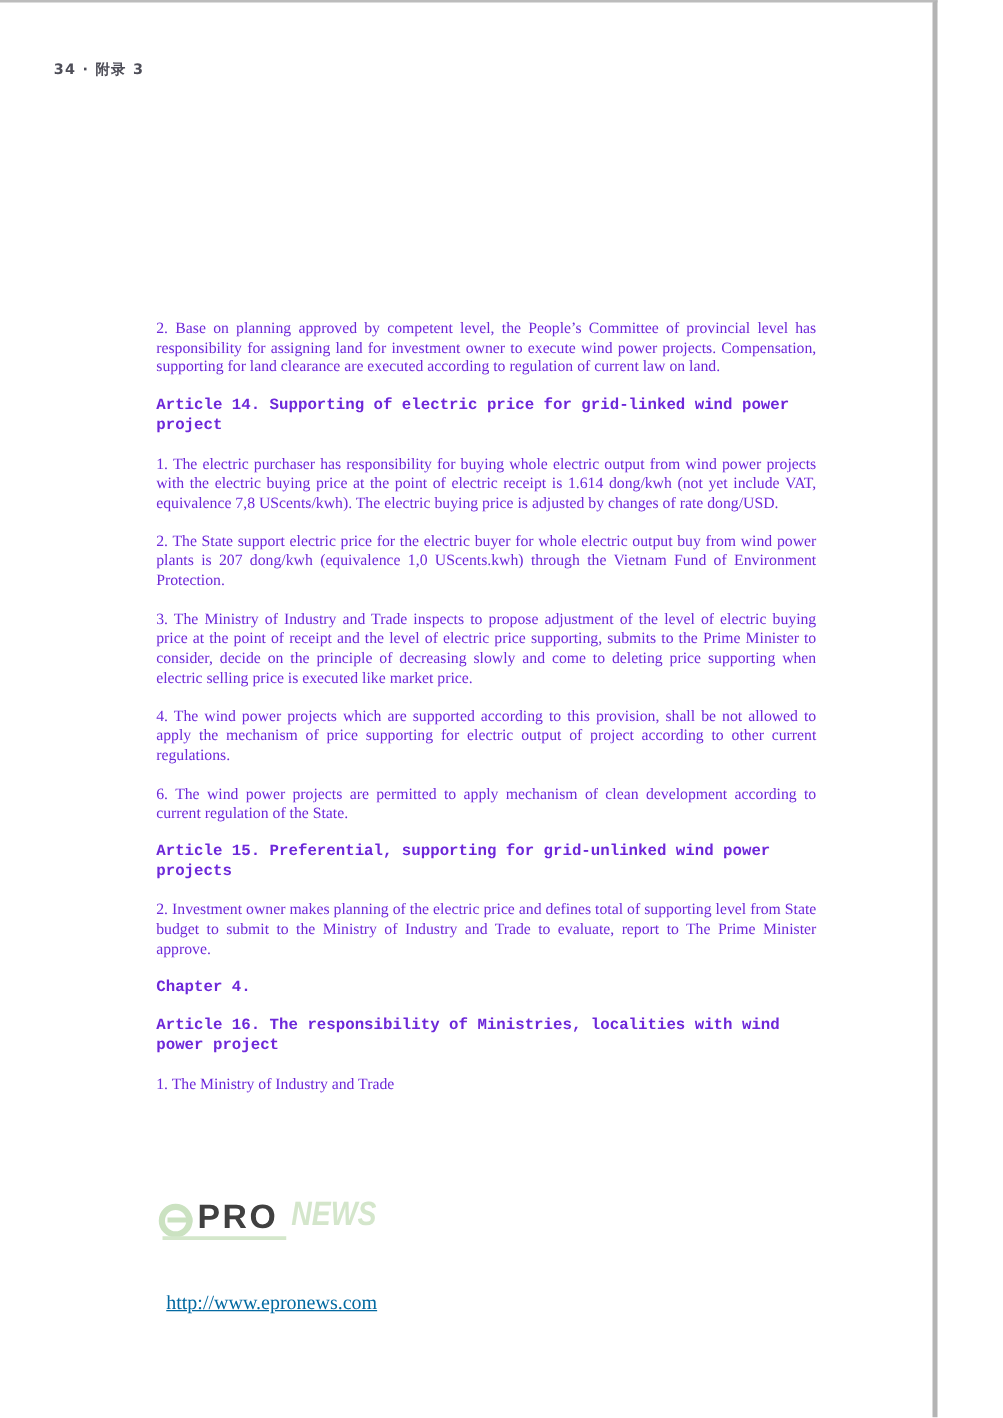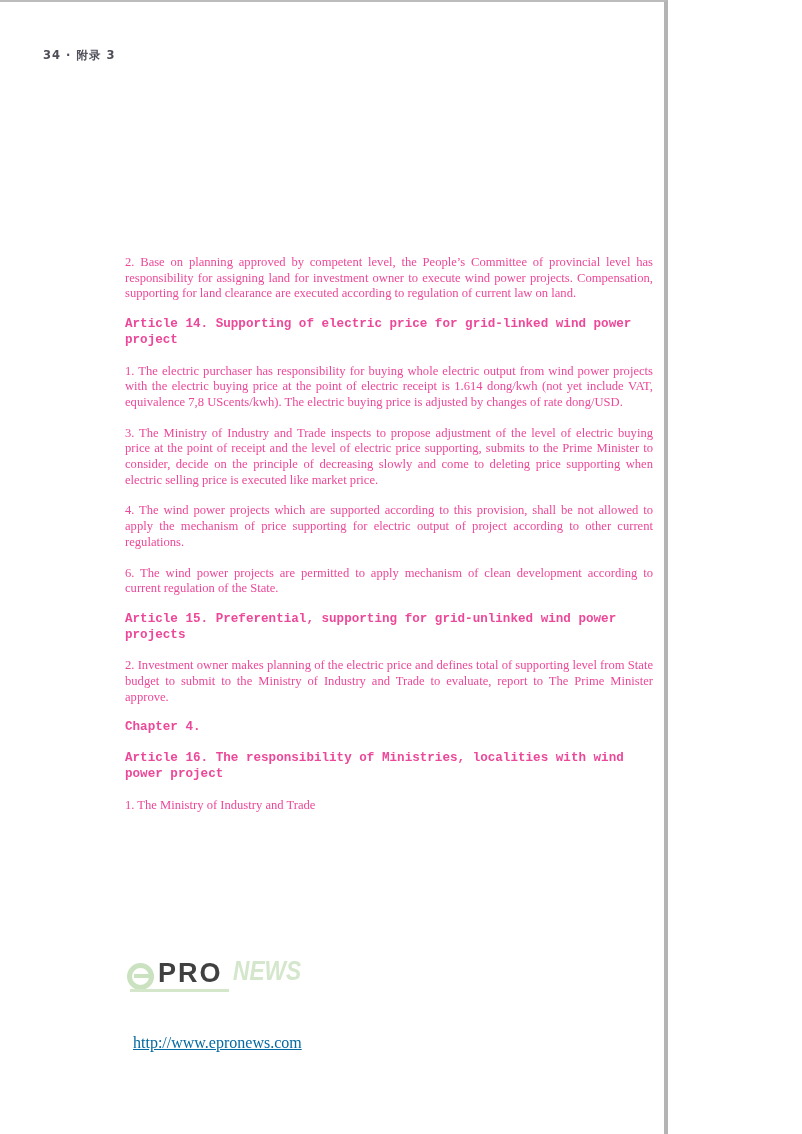--- a/index.html
+++ b/index.html
@@ -2,21 +2,21 @@
 <html><head>
 <meta charset="utf-8">
 <style>
   * { margin: 0; padding: 0; box-sizing: border-box; }
   html, body { background: #ffffff; }
   body { width: 802px; height: 1134px; position: relative; overflow: hidden; }
 
   .page {
     position: absolute;
     left: 0; top: 0;
-    width: 668px; height: 1134px;
+    width: 750px; height: 1134px;
     background: #ffffff;
     border-top: 2px solid #bcbcbc;
     border-right: 4px solid #b4b4b4;
   }
 
   .page-header {
     position: absolute;
     left: 43px; top: 46px;
     font-family: "DejaVu Sans", sans-serif;
     font-size: 11.5px;
@@ -26,21 +26,21 @@
     white-space: nowrap;
   }
 
   .body-text {
     position: absolute;
     left: 125px; top: 253px;
     width: 528px;
     font-family: "Liberation Serif", serif;
     font-size: 12.6px;
     line-height: 15.7px;
-    color: #ec4899;
+    color: #6d28d9;
   }
 
   .body-text .para {
     text-align: justify;
     margin: 0 0 15px 0;
   }
   .body-text .heading {
     font-weight: bold;
     margin: 0 0 15px 0;
     font-family: Liberation Mono, monospace;
@@ -115,20 +115,21 @@
 <body>
 
 <div class="page">
 
   <div class="page-header">34 · 附录 3</div>
 
   <div class="body-text">
     <p class="para">2. Base on planning approved by competent level, the People’s Committee of provincial level has responsibility for assigning land for investment owner to execute wind power projects. Compensation, supporting for land clearance are executed according to regulation of current law on land.</p>
     <p class="heading">Article 14. Supporting of electric price for grid-linked wind power project</p>
     <p class="para">1. The electric purchaser has responsibility for buying whole electric output from wind power projects with the electric buying price at the point of electric receipt is 1.614 dong/kwh (not yet include VAT, equivalence 7,8 UScents/kwh). The electric buying price is adjusted by changes of rate dong/USD.</p>
+    <p class="para">2. The State support electric price for the electric buyer for whole electric output buy from wind power plants is 207 dong/kwh (equivalence 1,0 UScents.kwh) through the Vietnam Fund of Environment Protection.</p>
     <p class="para">3. The Ministry of Industry and Trade inspects to propose adjustment of the level of electric buying price at the point of receipt and the level of electric price supporting, submits to the Prime Minister to consider, decide on the principle of decreasing slowly and come to deleting price supporting when electric selling price is executed like market price.</p>
     <p class="para">4. The wind power projects which are supported according to this provision, shall be not allowed to apply the mechanism of price supporting for electric output of project according to other current regulations.</p>
     <p class="para">6. The wind power projects are permitted to apply mechanism of clean development according to current regulation of the State.</p>
     <p class="heading">Article 15. Preferential, supporting for grid-unlinked wind power projects</p>
     <p class="para">2. Investment owner makes planning of the electric price and defines total of supporting level from State budget to submit to the Ministry of Industry and Trade to evaluate, report to The Prime Minister approve.</p>
     <p class="heading">Chapter 4.</p>
     <p class="heading">Article 16. The responsibility of Ministries, localities with wind power project</p>
     <p class="para">1. The Ministry of Industry and Trade</p>
   </div>
 

